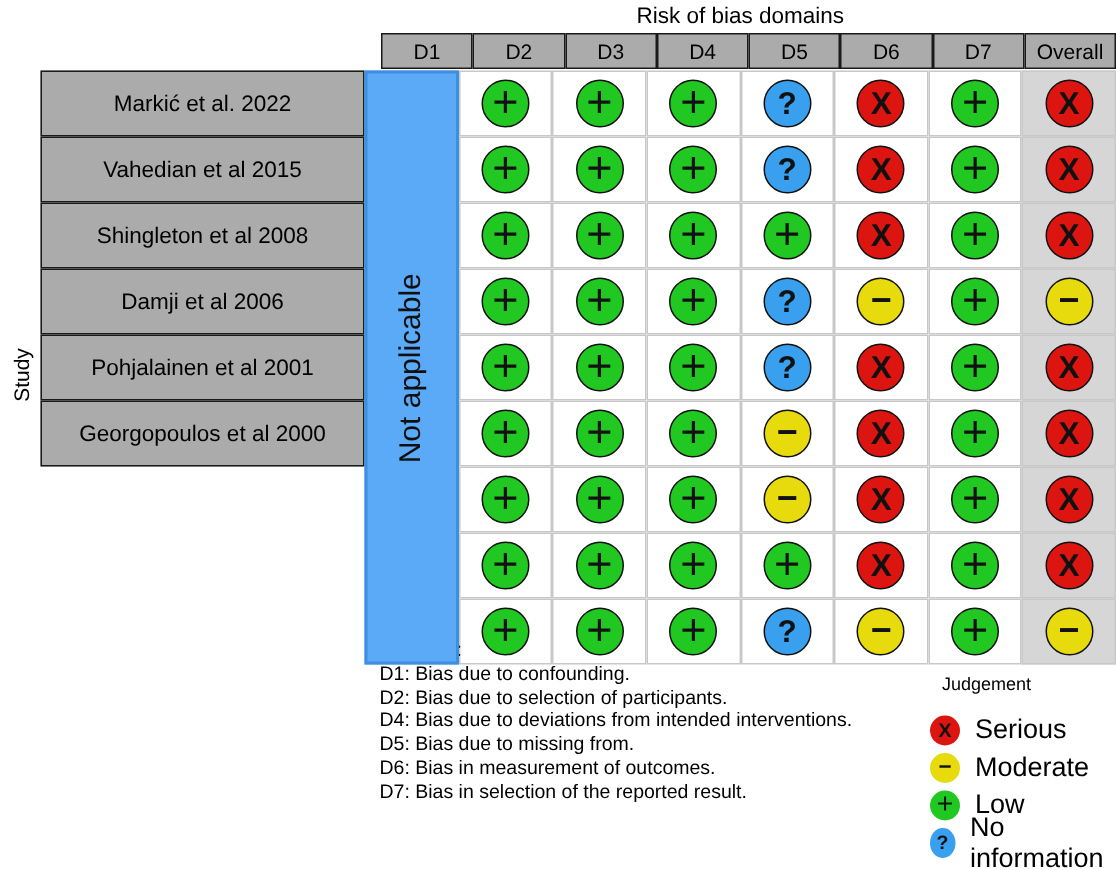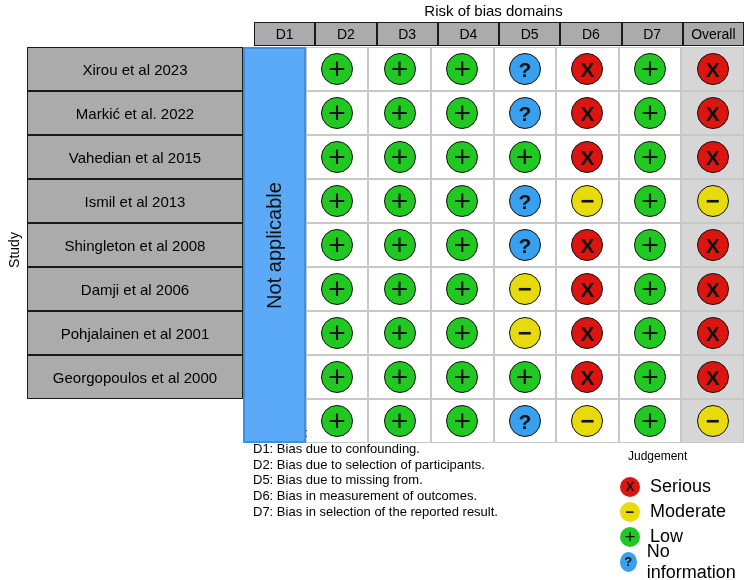--- a/index.html
+++ b/index.html
@@ -96,24 +96,22 @@
       <div class="hcell">D4</div>
       <div class="hcell">D5</div>
       <div class="hcell">D6</div>
       <div class="hcell">D7</div>
       <div class="hcell">Overall</div>
     </div>
 
   <div class="ylabel">Study</div>
 
   <div class="study-col">
-      <div class="study-cell">Xirou et al 2023</div>
       <div class="study-cell">Markić et al. 2022</div>
       <div class="study-cell">Vahedian et al 2015</div>
-      <div class="study-cell">Ismil et al 2013</div>
       <div class="study-cell">Shingleton et al 2008</div>
       <div class="study-cell">Damji et al 2006</div>
       <div class="study-cell">Pohjalainen et al 2001</div>
       <div class="study-cell">Georgopoulos et al 2000</div>
     </div>
 
   <div class="grid">
       <div class="cell na-spacer"></div>
       <div class="cell">
         <div class="circle j-low" style="background: rgb(34, 200, 34);">+</div>
@@ -316,20 +314,21 @@
 
   <div class="na-col">
     <div class="na-label">Not applicable</div>
   </div>
 
   <div class="footnote">
     <div>Domains:</div>
     <div>
         <div>D1: Bias due to confounding.</div>
         <div>D2: Bias due to selection of participants.</div>
+        <div>D4: Bias due to deviations from intended interventions.</div>
         <div>D5: Bias due to missing from.</div>
         <div>D6: Bias in measurement of outcomes.</div>
         <div>D7: Bias in selection of the reported result.</div>
       </div>
   </div>
 
   <div class="legend">
     <div class="legend-title">Judgement</div>
     <div>
         <div class="legend-item">

